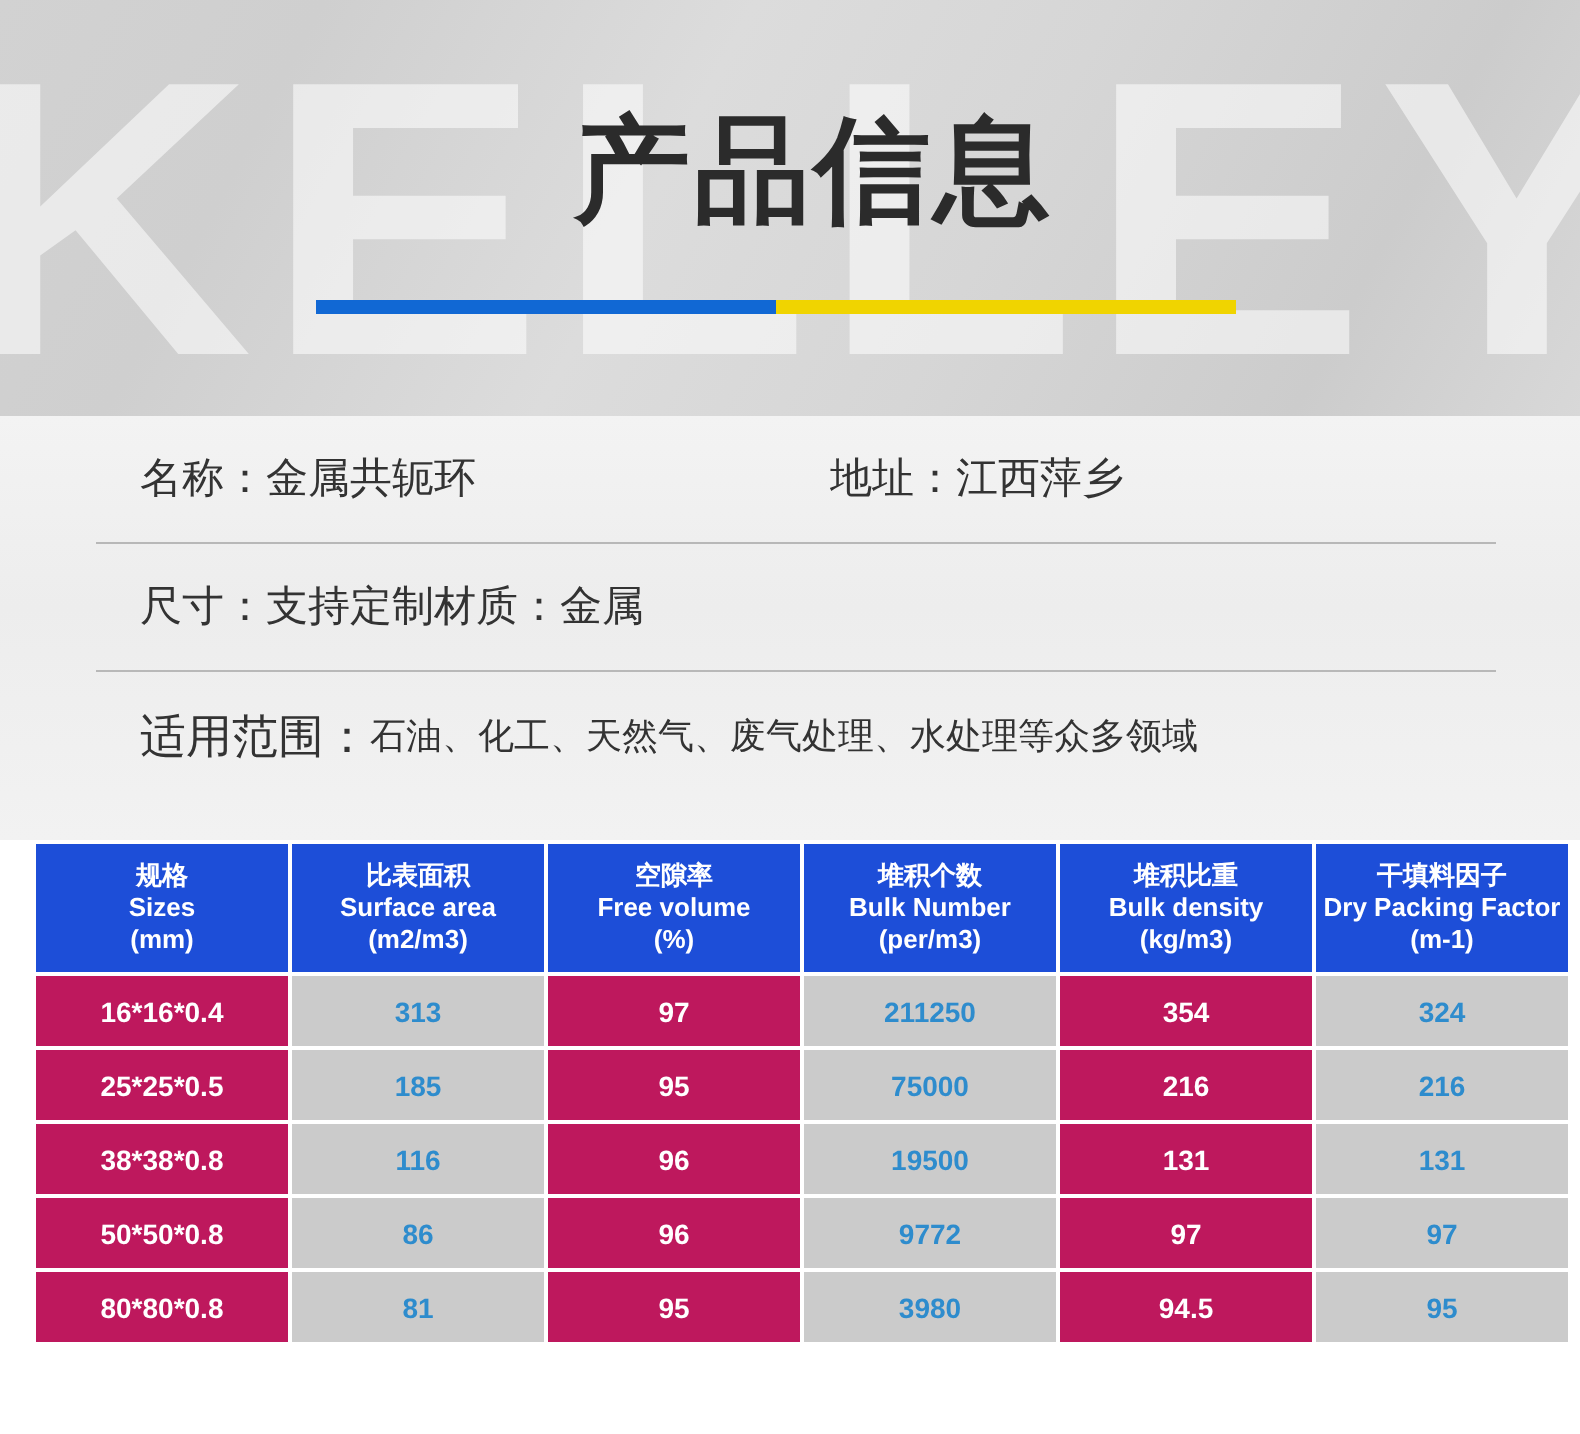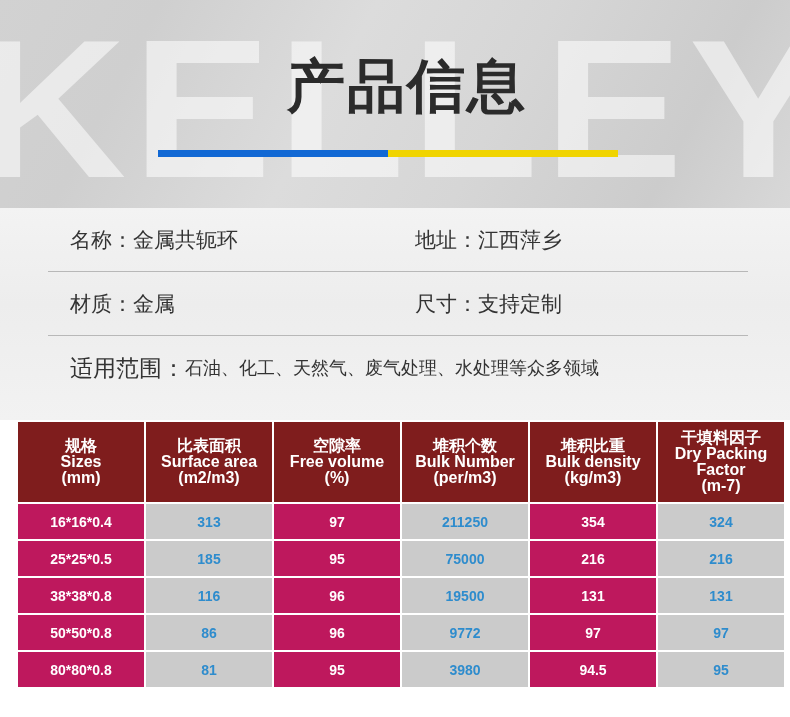--- a/index.html
+++ b/index.html
@@ -122,23 +122,23 @@
     box-sizing: border-box;
     background: #ffffff;
   }
   table.spec-table {
     width: 758px;
     border-collapse: separate;
     border-spacing: 2px 2px;
     table-layout: fixed;
   }
   table.spec-table th {
-    background: #7f1d1d;
+    background: #1d4ed8;
     color: #ffffff;
-    font-size: 16px;
+    font-size: 13px;
     font-weight: bold;
     line-height: 16px;
     padding: 8px 2px;
     height: 58px;
     box-sizing: border-box;
     vertical-align: middle;
     text-align: center;
   }
   table.spec-table td {
     height: 35px;
@@ -179,22 +179,22 @@
 <div class="info-panel">
 
   <div class="info-row">
     <div class="info-cell col1">名称：金属共轭环</div>
     <div class="info-cell col2">地址：江西萍乡</div>
   </div>
 
   <div class="info-divider" style="top:63px;"></div>
 
   <div class="info-row">
+    <div class="info-cell col2">尺寸：支持定制</div>
     <div class="info-cell col1">材质：金属</div>
-    <div class="info-cell col2">尺寸：支持定制</div>
   </div>
 
   <div class="info-divider" style="top:127px;"></div>
 
   <div class="info-row wide">
     <span class="info-label-lg">适用范围：</span>
     <span class="info-value-sm">石油、化工、天然气、废气处理、水处理等众多领域</span>
   </div>
 
 </div>
@@ -232,21 +232,21 @@
           <span class="th-line">(per/m3)</span>
         </th>
         <th>
           <span class="th-line">堆积比重</span>
           <span class="th-line">Bulk density</span>
           <span class="th-line">(kg/m3)</span>
         </th>
         <th>
           <span class="th-line">干填料因子</span>
           <span class="th-line">Dry Packing Factor</span>
-          <span class="th-line">(m-7)</span>
+          <span class="th-line">(m-1)</span>
         </th>
       </tr>
     </thead>
     <tbody>
       <tr>
         <td class="cell-blue">16*16*0.4</td>
         <td class="cell-gray">313</td>
         <td class="cell-blue">97</td>
         <td class="cell-gray">211250</td>
         <td class="cell-blue">354</td>

